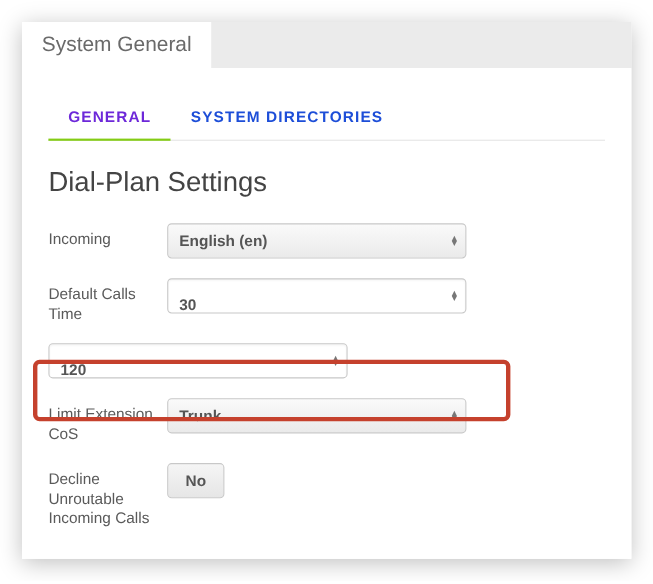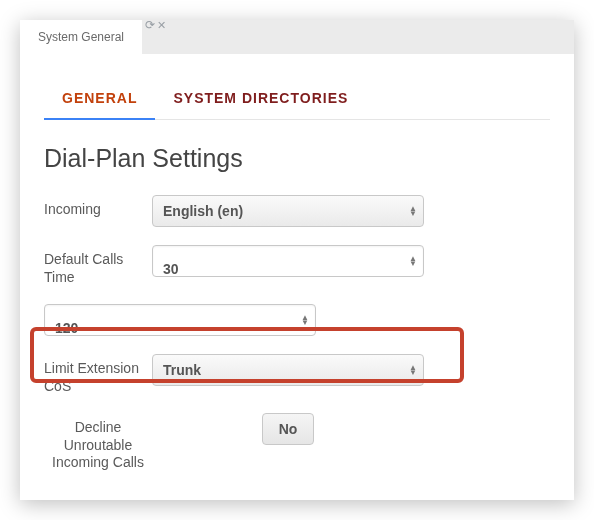--- a/index.html
+++ b/index.html
@@ -19,21 +19,21 @@
   }
   .tab-header {
     background: #ebebeb;
     display: flex;
     align-items: flex-start;
   }
   .tab-header .tab {
     background: #fff;
     padding: 10px 18px;
     color: #6a6a6a;
-    font-size: 12px;
+    font-size: 19px;
     position: relative;
   }
   .tab-controls {
     margin-left: auto;
     padding: 0;
     position: absolute;
     left: 125px;
     top: -3px;
     display: flex;
     gap: 2px;
@@ -49,26 +49,26 @@
     display: flex;
     gap: 0;
     border-bottom: 1px solid #e5e5e5;
     margin: 6px 0 24px 0;
   }
   .inner-tabs .itab {
     padding: 10px 18px 12px 18px;
     font-size: 14px;
     letter-spacing: 1px;
     font-weight: 600;
-    color: #7f1d1d;
+    color: #1d4ed8;
     cursor: pointer;
   }
   .inner-tabs .itab.active {
-    color: #c2410c;
-    border-bottom: 2px solid #3b82f6;
+    color: #6d28d9;
+    border-bottom: 2px solid #84cc16;
     margin-bottom: -1px;
   }
   .section-title {
     font-size: 25px;
     color: #444;
     font-weight: 400;
     margin: 0 0 22px 0;
   }
   .row {
     display: flex;
@@ -228,21 +228,21 @@
         <div class="select-like">
           <span>Trunk</span>
           <span class="spinner-caret">
               <span>▲</span>
               <span>▼</span>
             </span>
         </div>
       </div>
     </div>
 
-    <div class="row" style="margin-bottom:0;text-align:center;">
+    <div class="row" style="margin-bottom:0;">
       <div class="label">Decline Unroutable Incoming Calls</div>
       <div class="control">
         <div class="toggle-btn">No</div>
       </div>
     </div>
 
     <div class="highlight-box"></div>
 
   </div>
 </div>

